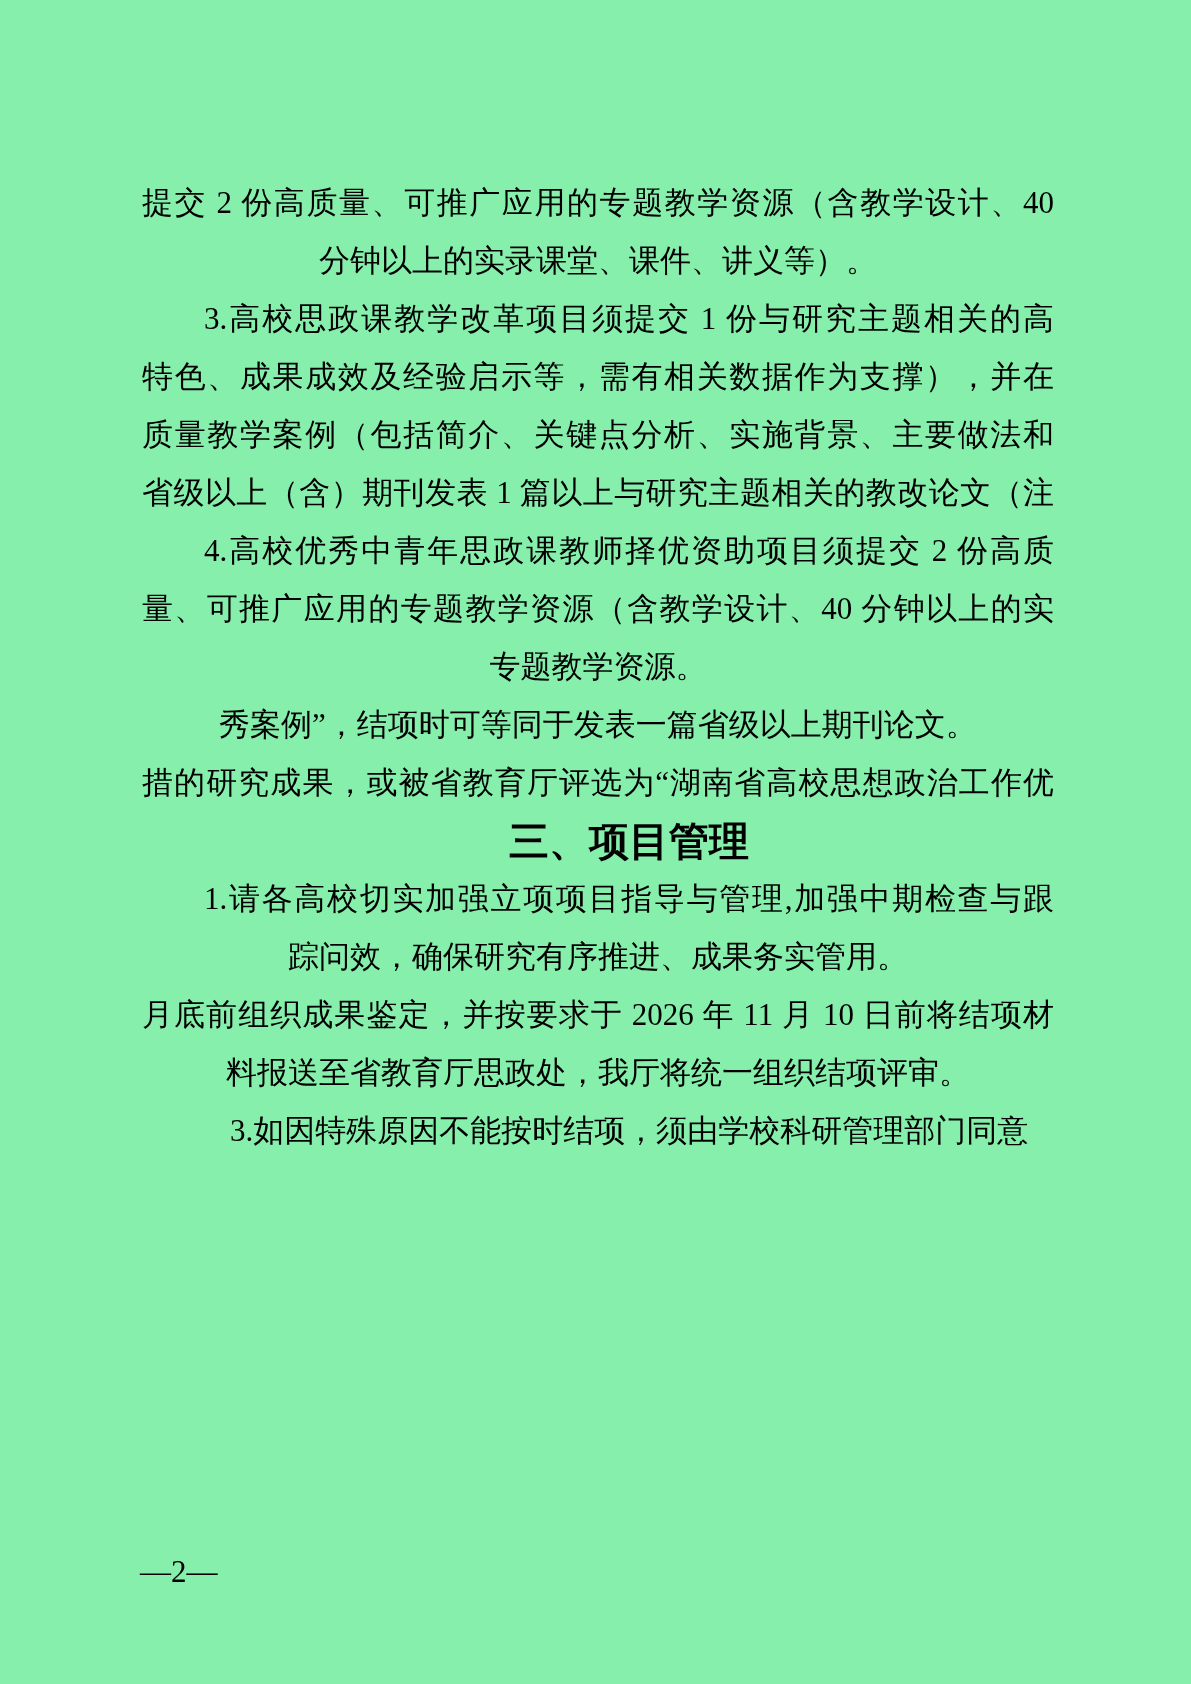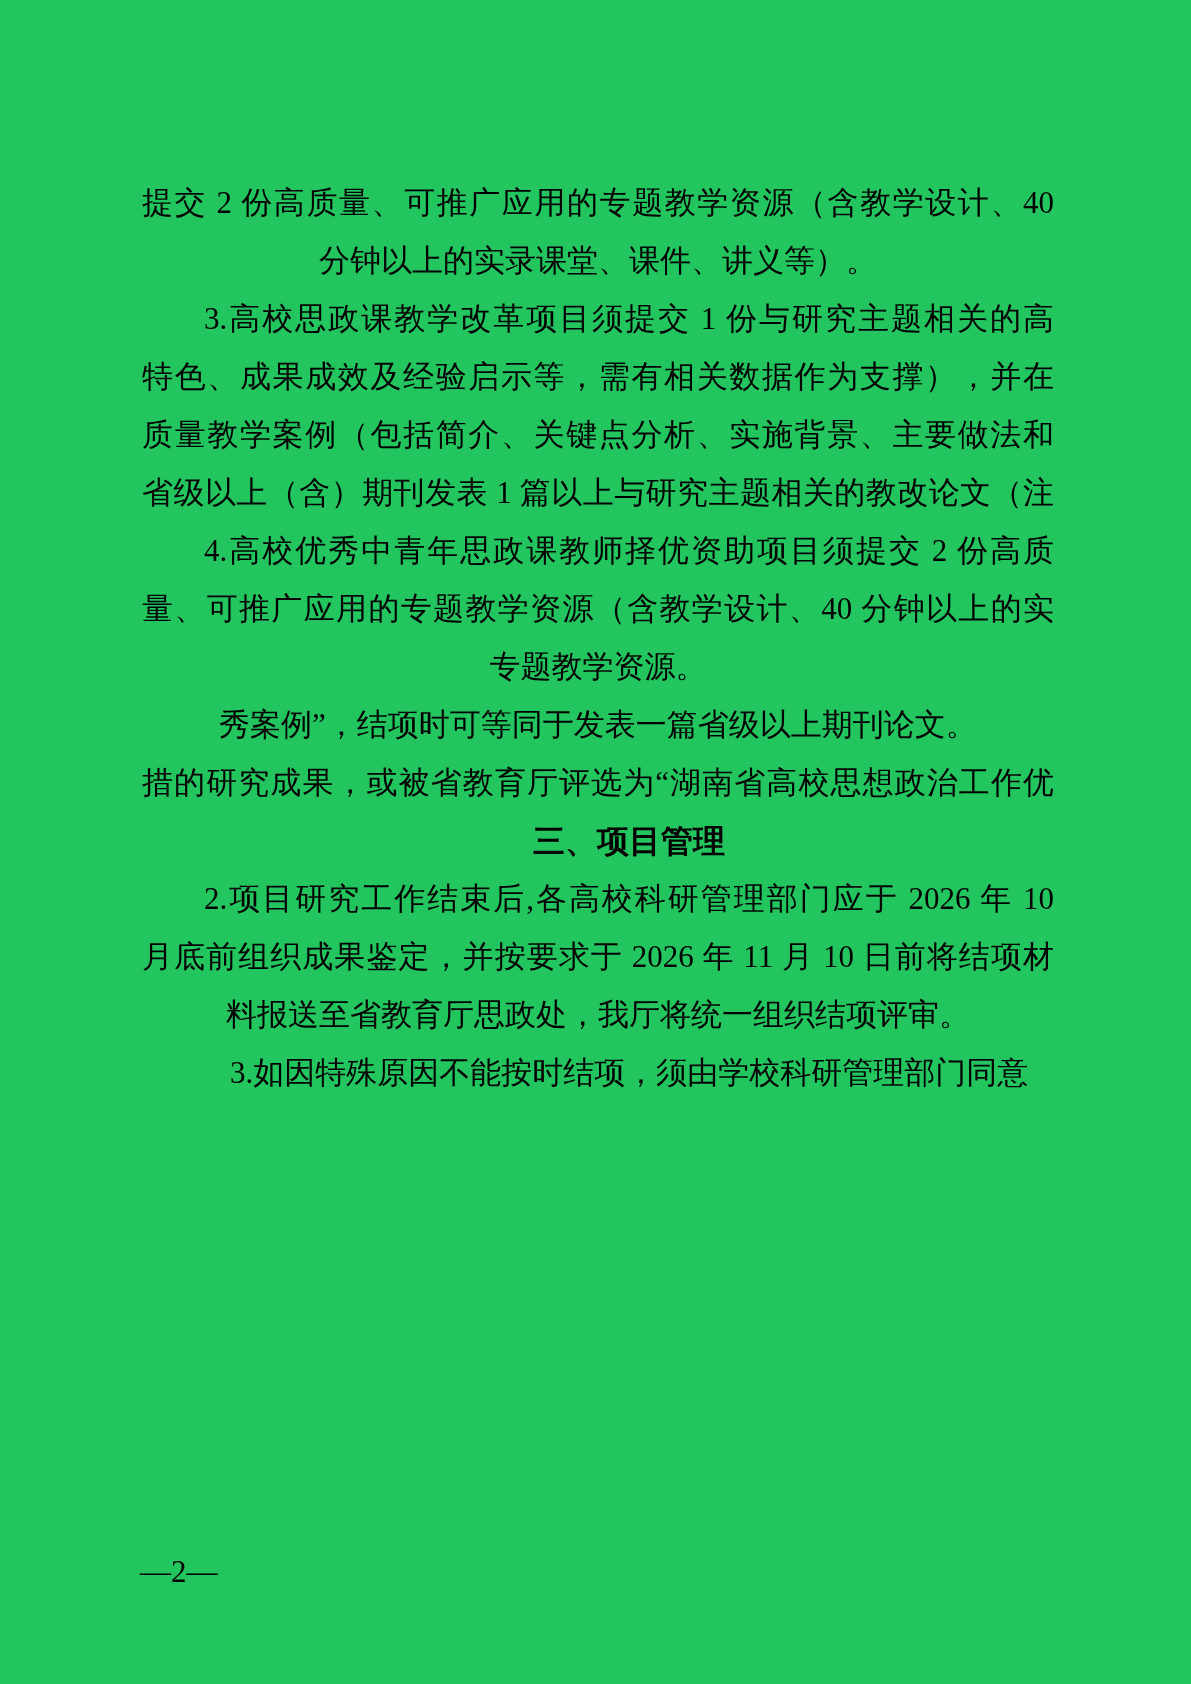--- a/index.html
+++ b/index.html
@@ -5,21 +5,21 @@
   html, body {
     margin: 0;
     padding: 0;
     background: #888;
   }
   .page {
     position: relative;
     width: 1191px;
     height: 1684px;
     margin: 0 auto;
-    background: #22c55e;
+    background: #86efac;
     color: #000000;
     font-family: "Liberation Serif", "DejaVu Serif", serif;
     overflow: hidden;
   }
   .doc-body {
     position: absolute;
     left: 142px;
     top: 174px;
     width: 912px;
     font-size: 31px;
@@ -34,21 +34,21 @@
   .line.fill {
     text-align: justify;
     text-align-last: justify;
   }
   .line.indent {
     text-indent: 62px;
   }
   .heading .line {
     font-weight: bold;
     font-family: "Liberation Sans", "DejaVu Sans", sans-serif;
-    font-size: 32px;
+    font-size: 40px;
   }
   .page-footer {
     position: absolute;
     left: 140px;
     top: 1543px;
     font-size: 31px;
     line-height: 58px;
   }
 </style>
 </head>
@@ -72,21 +72,24 @@
         <div class="line">专题教学资源。</div>
       </div>
       <div class="block paragraph">
         <div class="line">秀案例”，结项时可等同于发表一篇省级以上期刊论文。</div>
         <div class="line fill">措的研究成果，或被省教育厅评选为“湖南省高校思想政治工作优</div>
       </div>
       <div class="block heading">
         <div class="line indent">三、项目管理</div>
       </div>
       <div class="block paragraph">
-        <div class="line indent fill">2.项目研究工作结束后,各高校科研管理部门应于 2026 年 10</div>
+        <div class="line indent fill">1.请各高校切实加强立项项目指导与管理,加强中期检查与跟</div>
+        <div class="line">踪问效，确保研究有序推进、成果务实管用。</div>
+      </div>
+      <div class="block paragraph">
         <div class="line fill">月底前组织成果鉴定，并按要求于 2026 年 11 月 10 日前将结项材</div>
         <div class="line">料报送至省教育厅思政处，我厅将统一组织结项评审。</div>
       </div>
       <div class="block paragraph">
         <div class="line indent">3.如因特殊原因不能按时结项，须由学校科研管理部门同意</div>
       </div>
     </main>
   <footer class="page-footer">
     <span>—2—</span>
   </footer>

